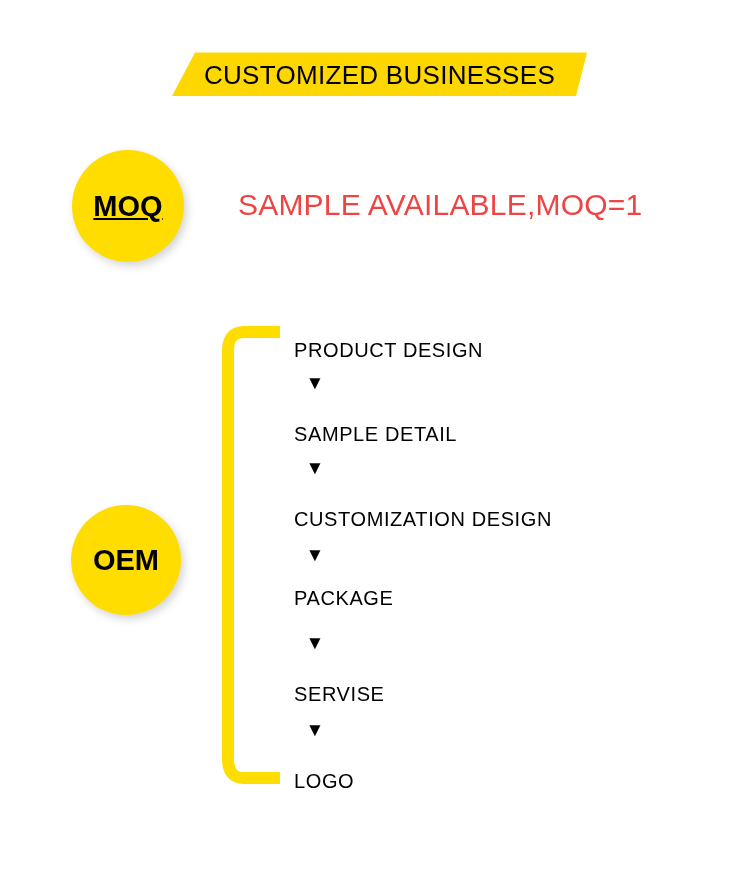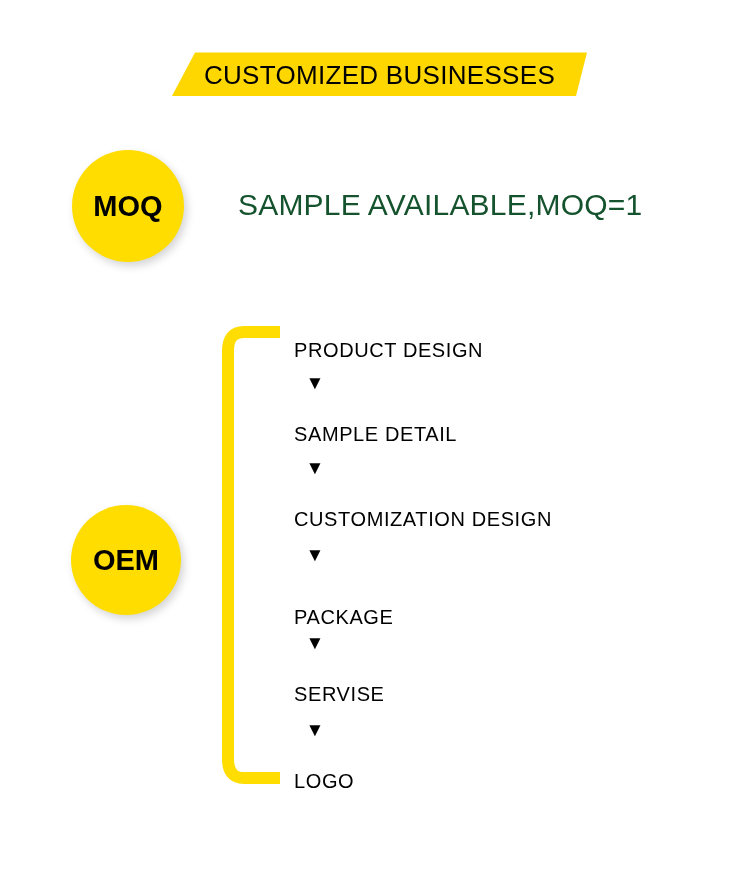--- a/index.html
+++ b/index.html
@@ -72,36 +72,37 @@
     color: #000000;
     font-weight: bold;
     box-shadow: 3px 4px 9px rgba(0,0,0,0.17);
   }
   .badge-moq {
     left: 72px;
     top: 150px;
     width: 112px;
     height: 112px;
     font-size: 29px;
+    text-decoration: underline;
   }
   .badge-oem {
     left: 71px;
     top: 505px;
     width: 110px;
     height: 110px;
     font-size: 29px;
   }
 
   
   .moq-line {
     position: absolute;
     left: 238px;
     top: 188px;
     font-size: 30px;
-    color: #14532d;
+    color: #ef4444;
     white-space: nowrap;
     letter-spacing: 0.2px;
   }
 
   
   .bracket {
     position: absolute;
     left: 222px;
     top: 325px;
     width: 64px;
@@ -160,20 +161,20 @@
     </svg>
   </div>
 
   <div class="flow">
     <div class="flow-item" style="top:17px">PRODUCT DESIGN</div>
     <div class="flow-arrow" style="top:51px">▼</div>
     <div class="flow-item" style="top:101px">SAMPLE DETAIL</div>
     <div class="flow-arrow" style="top:136px">▼</div>
     <div class="flow-item" style="top:186px">CUSTOMIZATION DESIGN</div>
     <div class="flow-arrow" style="top:223px">▼</div>
-    <div class="flow-item" style="top:284px">PACKAGE</div>
+    <div class="flow-item" style="top:265px">PACKAGE</div>
     <div class="flow-arrow" style="top:311px">▼</div>
     <div class="flow-item" style="top:361px">SERVISE</div>
     <div class="flow-arrow" style="top:398px">▼</div>
     <div class="flow-item" style="top:448px">LOGO</div>
   </div>
 
 </div>
 
 </body></html>

